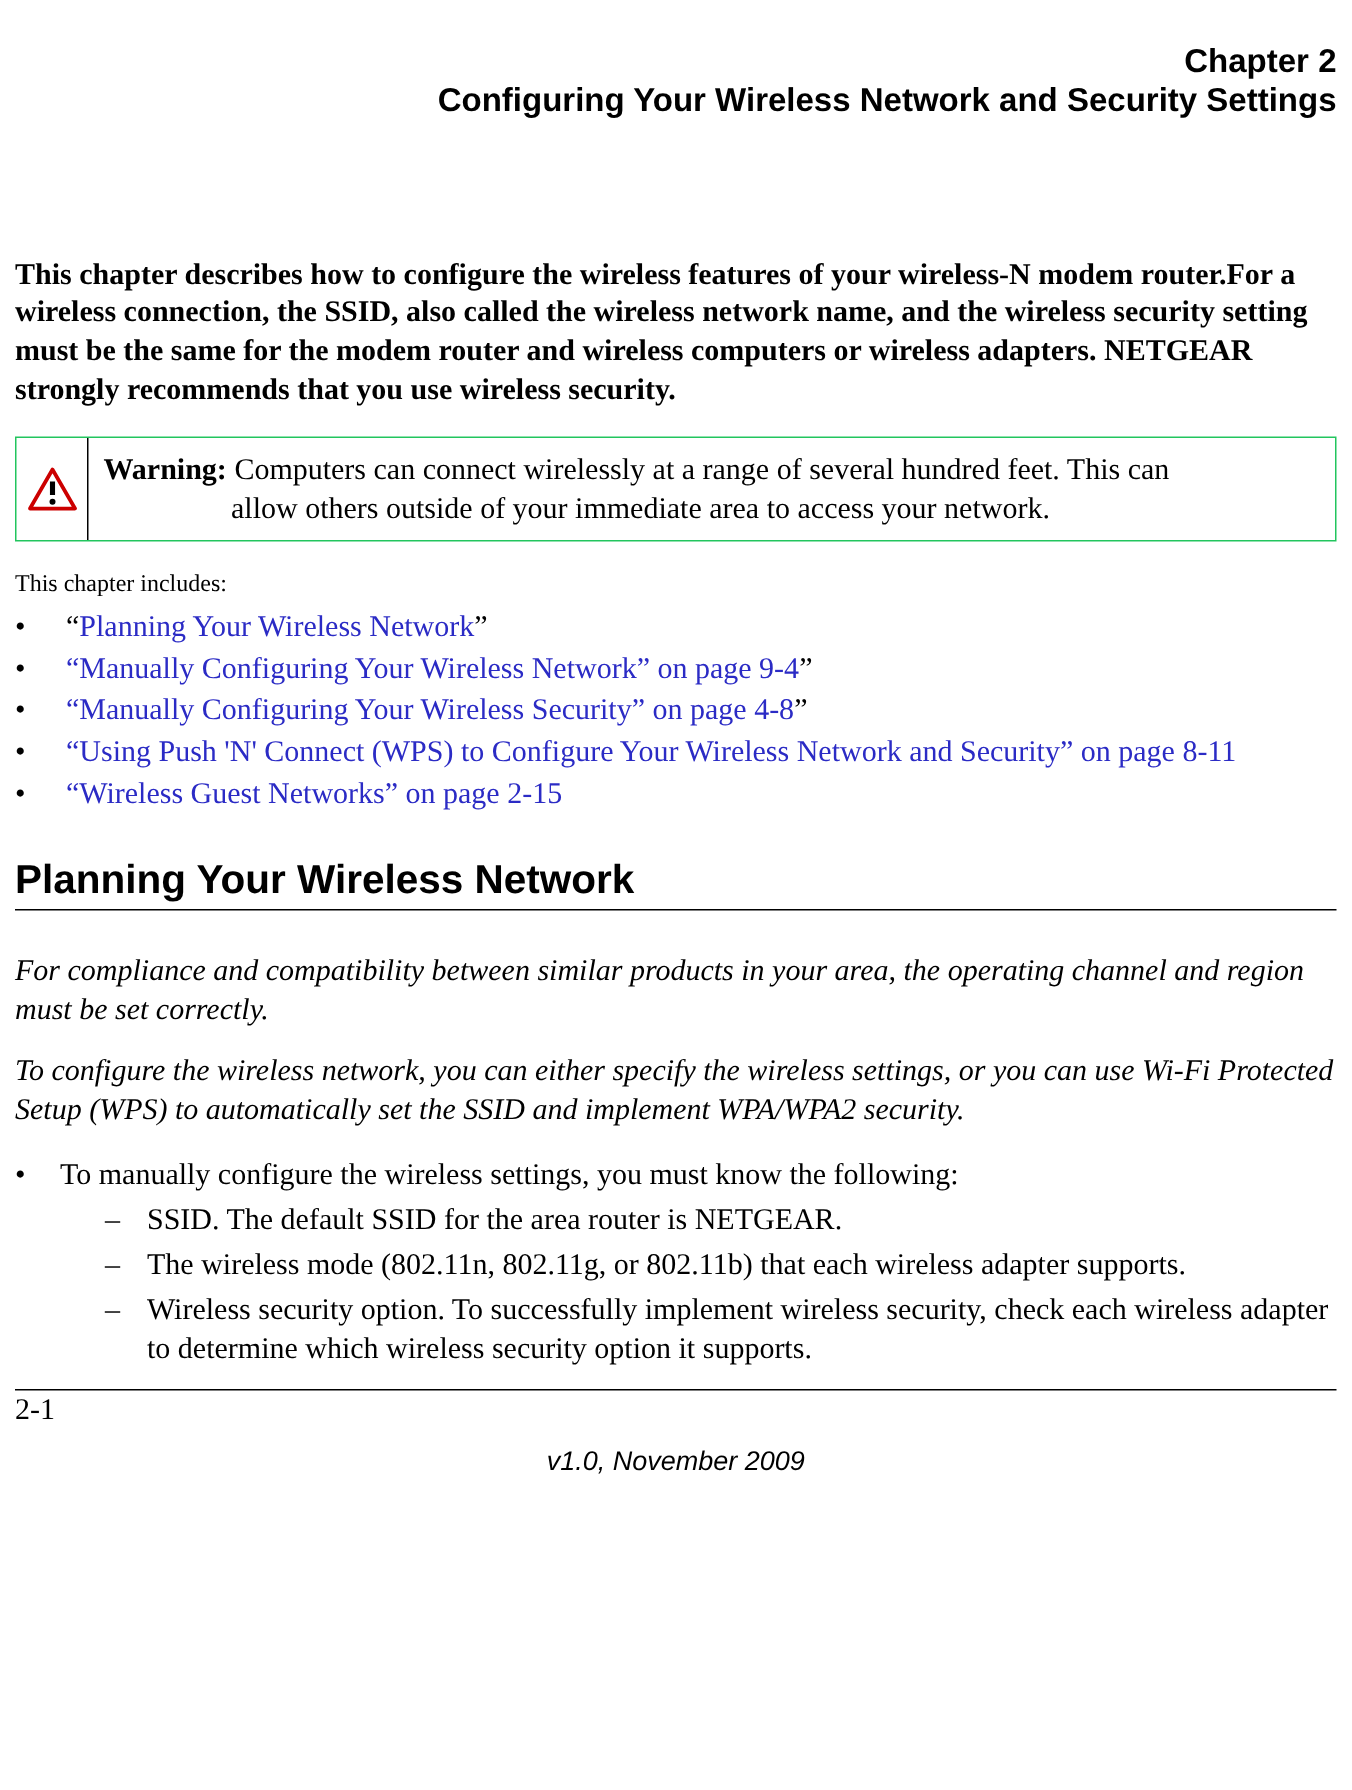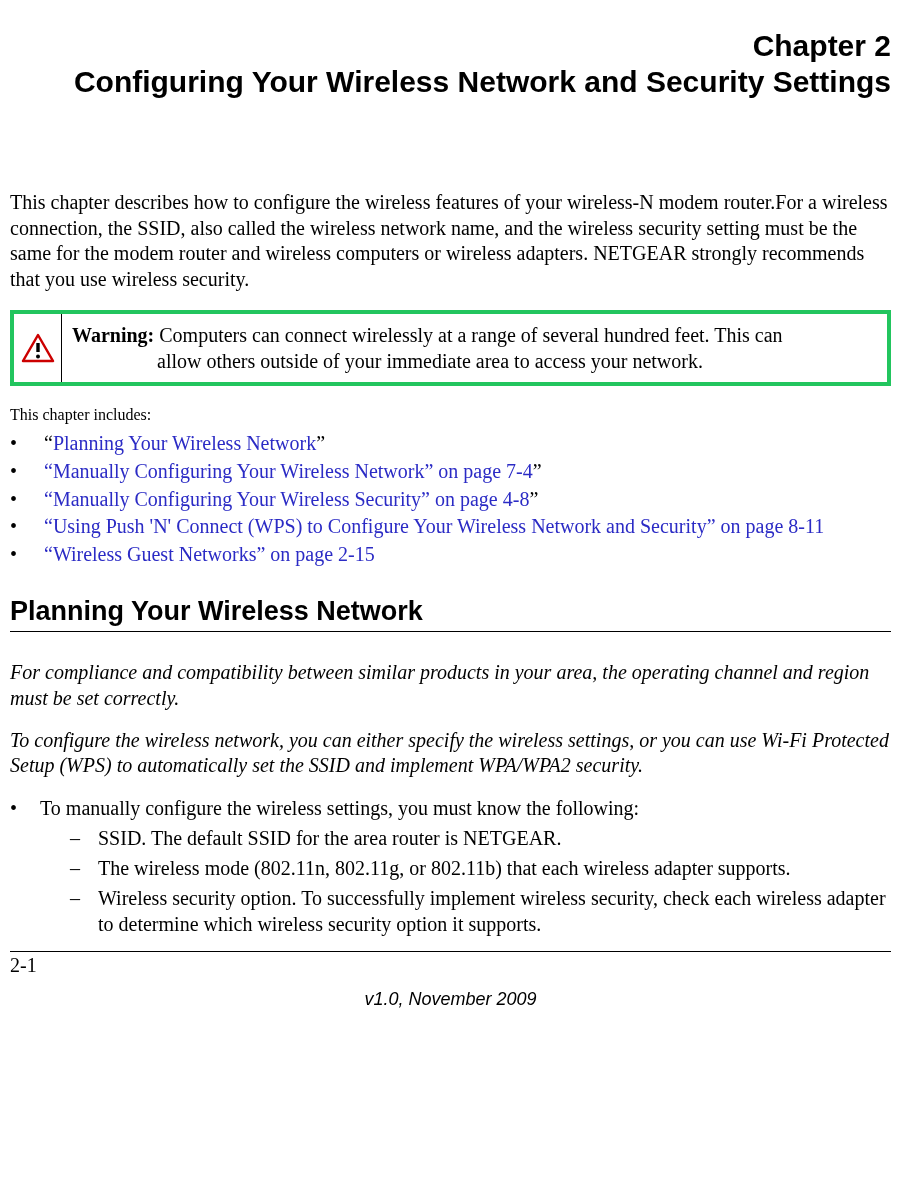--- a/index.html
+++ b/index.html
@@ -13,32 +13,33 @@
       color: #000;
       width: 901px;
       height: 1193px;
       padding: 20px 10px 0 10px;
       position: relative;
     }
     .chapter-header {
       text-align: right;
       font-family: Arial, Helvetica, sans-serif;
       font-weight: bold;
-      font-size: 30px;
+      font-size: 22px;
       line-height: 1.2;
       margin-bottom: 90px;
       margin-top: 8px;
     }
     .intro {
       font-size: 20px;
       line-height: 1.28;
       margin-bottom: 18px;
+      font-weight: bold;
     }
     .warning-box {
-      border: 4px solid #22c55e;
+      border: 1px solid #22c55e;
       display: flex;
       margin-bottom: 20px;
     }
     .warning-icon-cell {
       border-right: 1px solid #000;
       width: 48px;
       display: flex;
       align-items: center;
       justify-content: center;
       padding: 8px 4px;
@@ -165,21 +166,21 @@
 
 <p class="includes-label">This chapter includes:</p>
 
 <ul class="toc-list">
   <li>
     <span class="toc-bullet">•</span>
     <span class="toc-text"><span>“</span><span class="link">Planning Your Wireless Network</span><span>”</span></span>
   </li>
   <li>
     <span class="toc-bullet">•</span>
-    <span class="toc-text"><span></span><span class="link">“Manually Configuring Your Wireless Network” on page 7-4</span><span>”</span></span>
+    <span class="toc-text"><span></span><span class="link">“Manually Configuring Your Wireless Network” on page 9-4</span><span>”</span></span>
   </li>
   <li>
     <span class="toc-bullet">•</span>
     <span class="toc-text"><span></span><span class="link">“Manually Configuring Your Wireless Security” on page 4-8</span><span>”</span></span>
   </li>
   <li>
     <span class="toc-bullet">•</span>
     <span class="toc-text"><span></span><span class="link">“Using Push 'N' Connect (WPS) to Configure Your Wireless Network and Security” on page 8-11</span><span></span></span>
   </li>
   <li>

